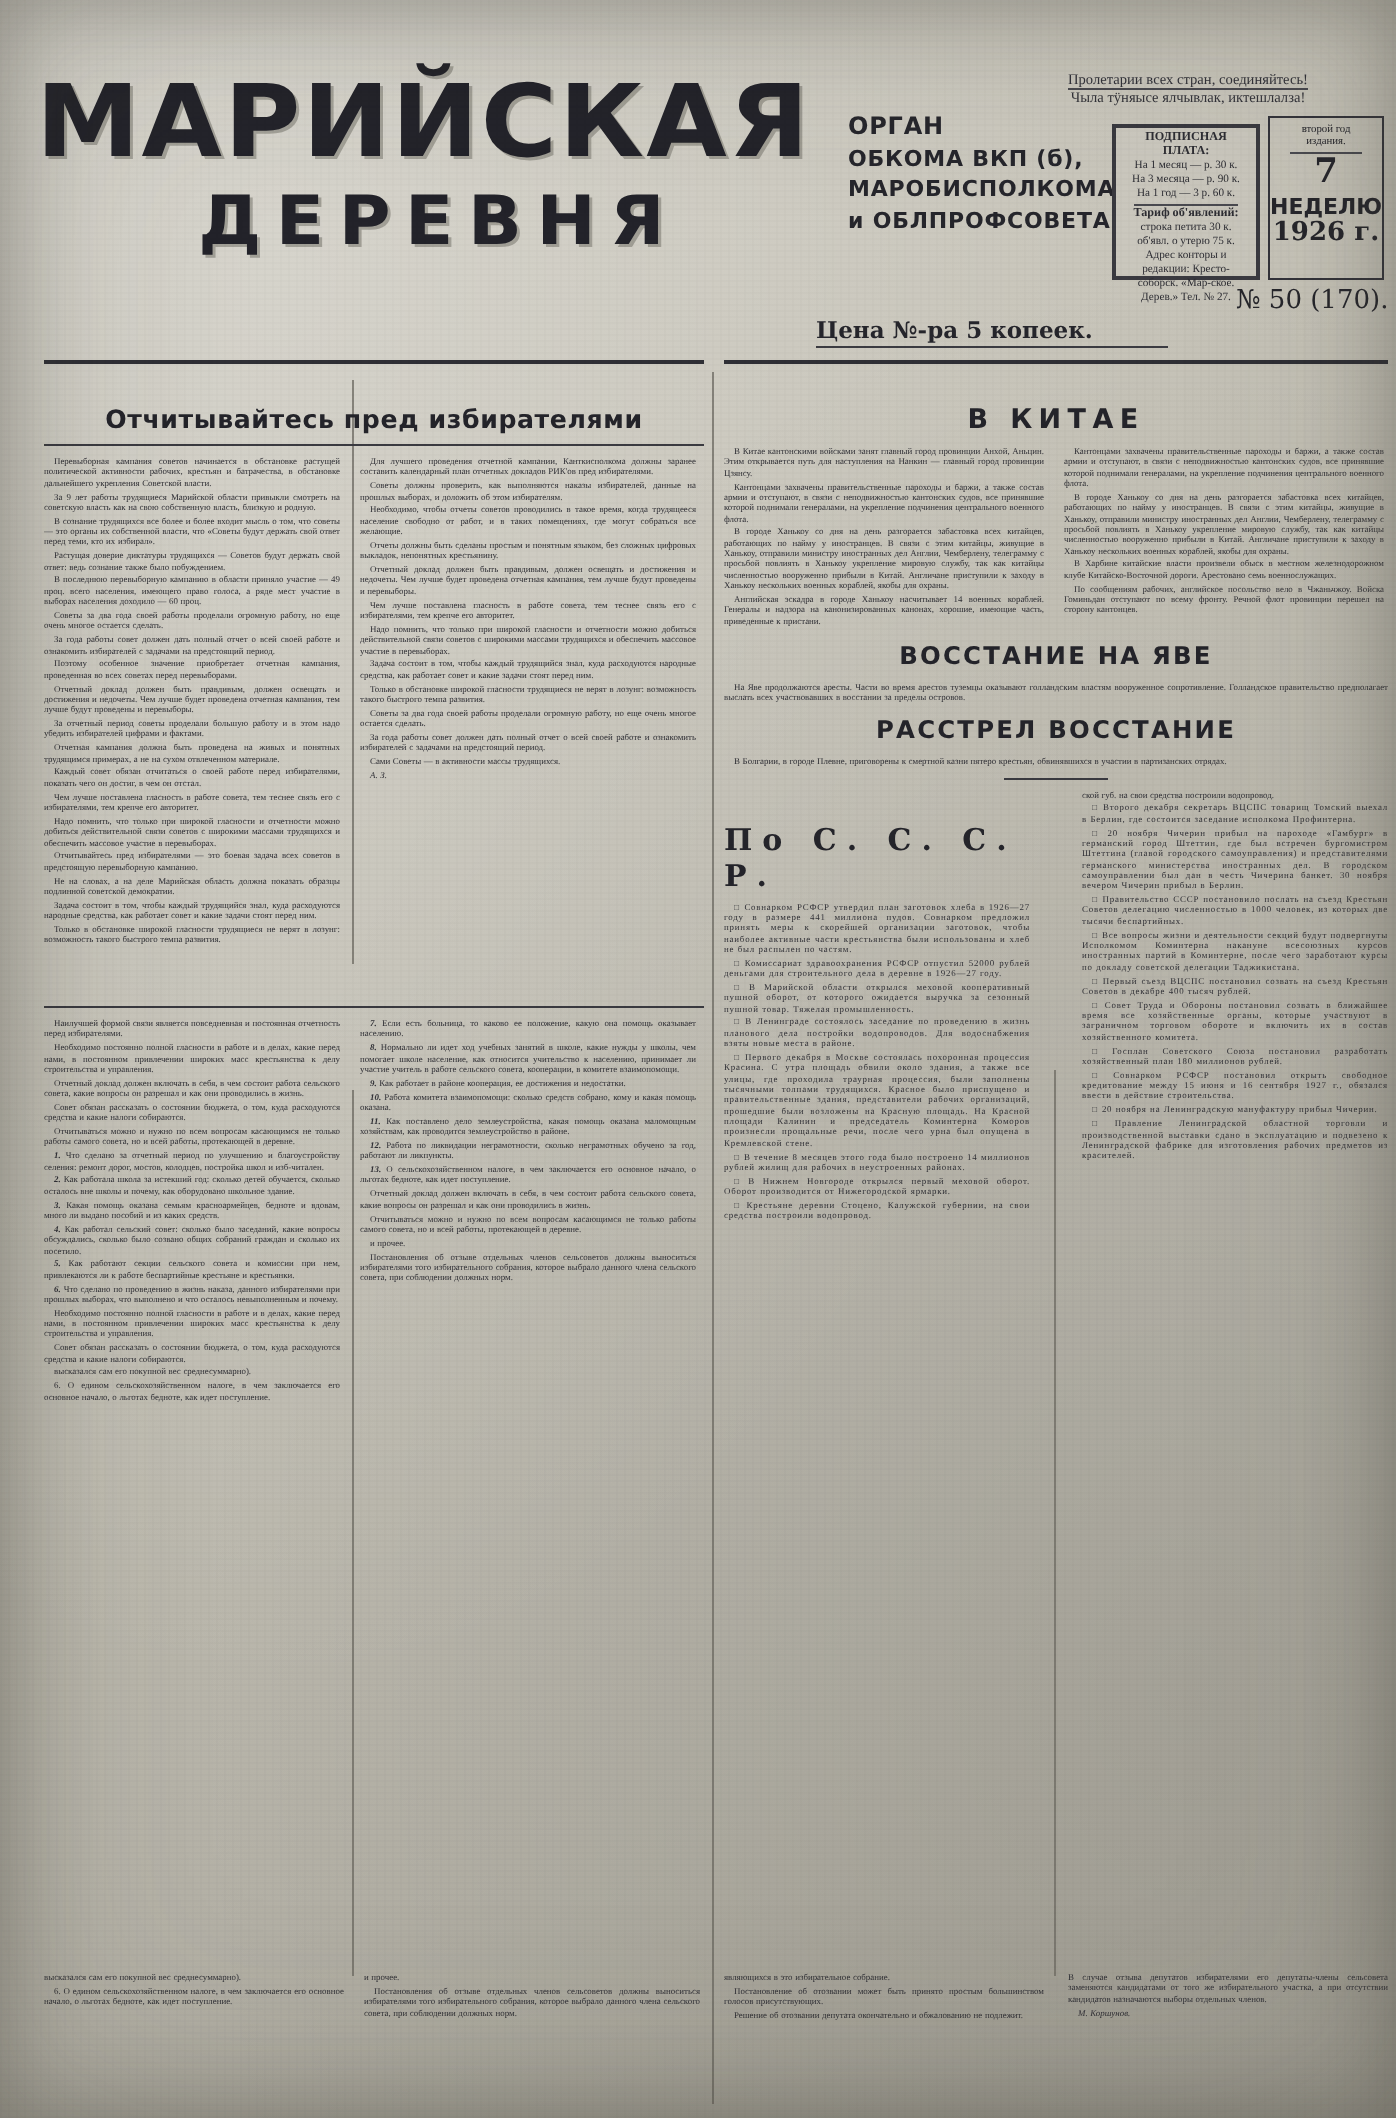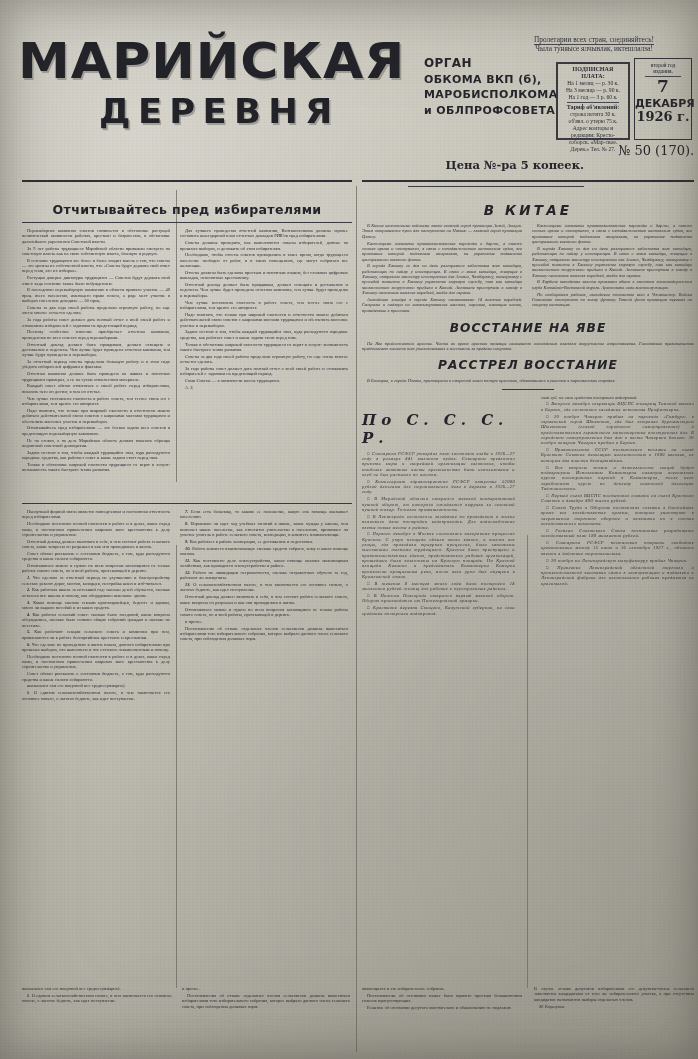--- a/index.html
+++ b/index.html
@@ -82,23 +82,23 @@
   .datebox .num{font-family:"DejaVu Serif",serif;font-size:17px;font-weight:700;line-height:17px;margin-top:1px;}
   .datebox .mon{font-family:"DejaVu Sans",sans-serif;font-weight:700;font-size:11px;line-height:13px;margin-top:2px;}
   .datebox .yy{font-family:"DejaVu Serif",serif;font-size:13px;font-weight:700;line-height:14px;}
   .datebox .hr{border-top:.8px solid #4a4a50;margin:1px 10px;}
 
   .issue{
     position:absolute;left:618px;top:143px;
     font-family:"DejaVu Serif",serif;font-size:13px;font-weight:400;color:#26262c;
   }
   .price{
-    position:absolute;left:408px;top:158px;width:176px;text-align:right;
+    position:absolute;left:408px;top:158px;width:176px;text-align:left;
     font-family:"DejaVu Serif",serif;font-size:11.5px;font-weight:700;color:#26262c;
-    border-bottom:1px solid #3c3c42;padding-bottom:14px;
+    border-bottom:1px solid #3c3c42;padding-bottom:1px;
   }
 
   
   .hrule{position:absolute;background:#2f2f35;}
 
   
   .col{position:absolute;box-sizing:border-box;}
   .vrule{position:absolute;width:1px;background:#6d6b63;opacity:.75;}
 
   h2.head{
@@ -167,21 +167,21 @@
       <div>редакции: Кресто-</div>
       <div>соборск. «Мар-ское.</div>
       <div>Дерев.» Тел. № 27.</div>
     </div>
 
     <div class="datebox">
       <div class="yr">второй год</div>
       <div class="yr">издания.</div>
       <div class="hr"></div>
       <div class="num">7</div>
-      <div class="mon">ДЕКАБРЯ</div>
+      <div class="mon">НЕДЕЛЮ</div>
       <div class="yy">1926 г.</div>
     </div>
 
     <div class="issue">№ 50 (170).</div>
     <div class="price">Цена №-ра 5 копеек.</div>
   </div>
 
   <div class="hrule" style="left:22px;top:180px;width:330px;height:2.2px;"></div>
   <div class="hrule" style="left:362px;top:180px;width:332px;height:2.2px;"></div>
 
@@ -261,21 +261,21 @@
         <p class="t num"><b>12.</b> <span>Работа по ликвидации неграмотности, сколько неграмотных обучено за год, работают ли ликпункты.</span></p>
         <p class="t num"><b>13.</b> <span>О сельскохозяйственном налоге, в чем заключается его основное начало, о льготах бедноте, как идет поступление.</span></p>
         <p class="t">Отчетный доклад должен включать в себя, в чем состоит работа сельского совета, какие вопросы он разрешал и как они проводились в жизнь.</p>
         <p class="t">Отчитываться можно и нужно по всем вопросам касающимся не только работы самого совета, но и всей работы, протекающей в деревне.</p>
         <p class="t">и прочее.</p>
         <p class="t">Постановления об отзыве отдельных членов сельсоветов должны выноситься избирателями того избирательного собрания, которое выбрало данного члена сельского совета, при соблюдении должных норм.</p>
       </div>
     </div>
   </div>
 
-  <div class="col" style="left:362px;top:186px;width:332px;font-style:italic;">
+  <div class="col" style="left:362px;top:186px;width:332px;">
 
     <h2 class="head h-wide">В КИТАЕ</h2>
     <div style="display:flex;gap:10px;">
       <div style="width:160px;">
         <p class="t">В Китае кантонскими войсками занят главный город провинции Анхой, Аньцин. Этим открывается путь для наступления на Нанкин — главный город провинции Цзянсу.</p>
         <p class="t">Кантонцами захвачены правительственные пароходы и баржи, а также состав армии и отступают, в связи с неподвижностью кантонских судов, все принявшие которой поднимали генералами, на укрепление подчинения центрального военного флота.</p>
         <p class="t">В городе Ханькоу со дня на день разгорается забастовка всех китайцев, работающих по найму у иностранцев. В связи с этим китайцы, живущие в Ханькоу, отправили министру иностранных дел Англии, Чемберлену, телеграмму с просьбой повлиять в Ханькоу укрепление мировую службу, так как китайцы численностью вооруженно прибыли в Китай. Англичане приступили к заходу в Ханькоу нескольких военных кораблей, якобы для охраны.</p>
         <p class="t">Английская эскадра в городе Ханькоу насчитывает 14 военных кораблей. Генералы и надзора на канонизированных канонах, хорошие, имеющие часть, приведенные к пристани.</p>
       </div>
       <div style="width:160px;">

